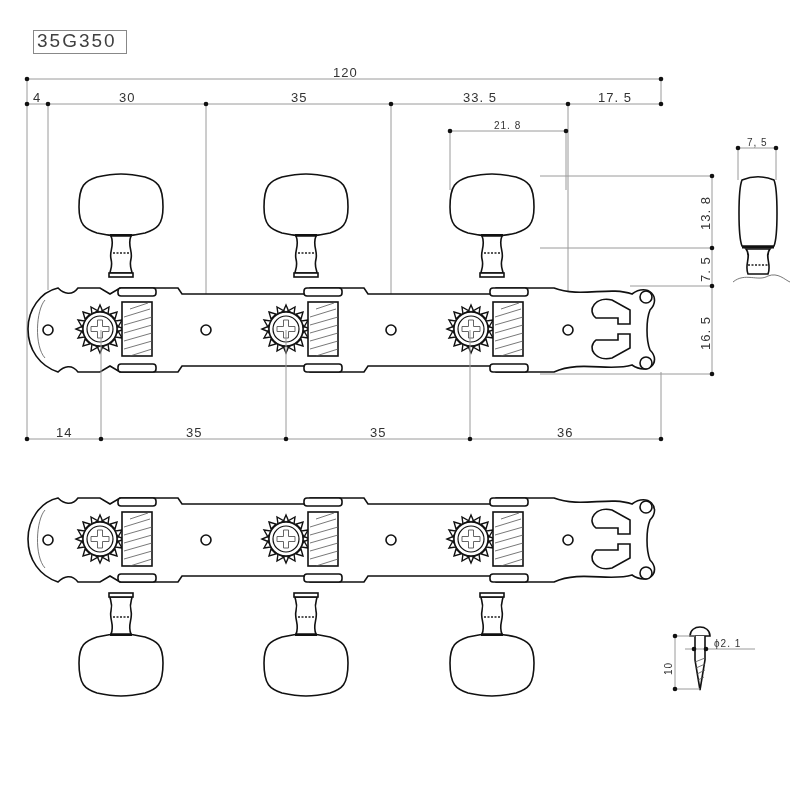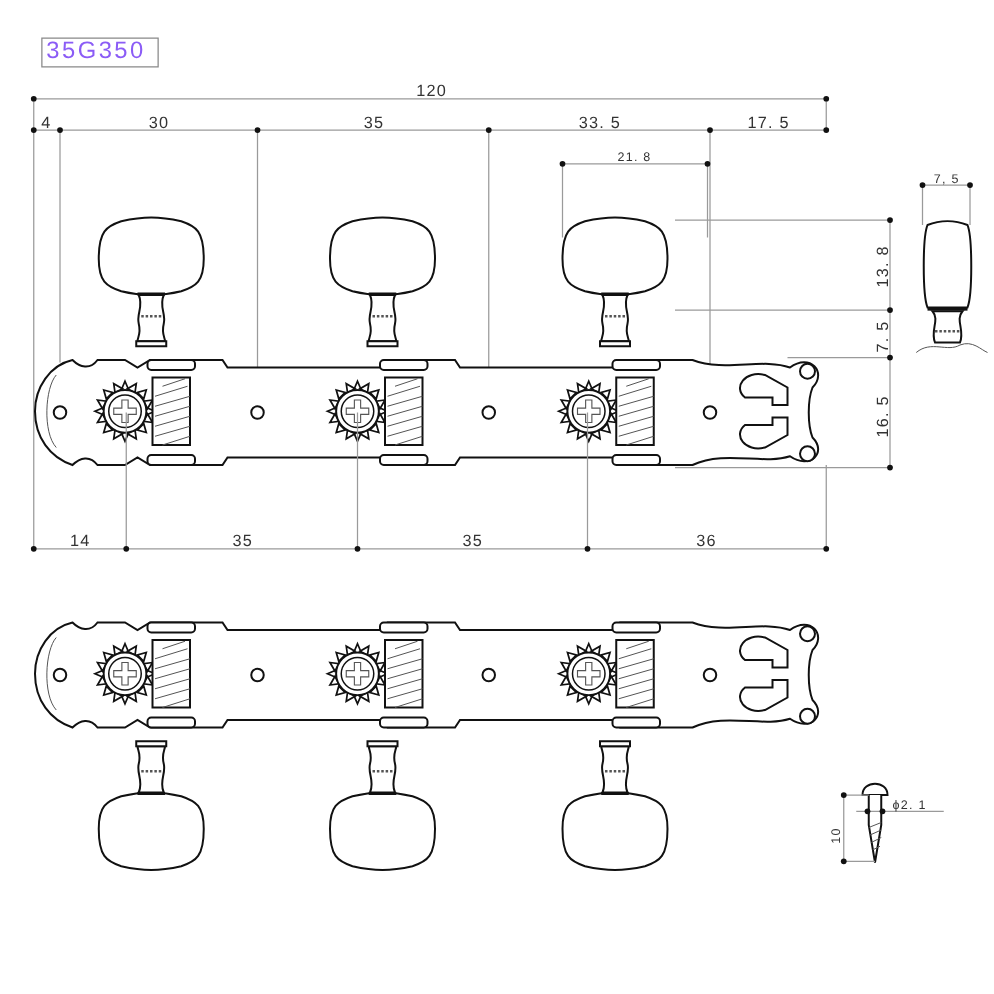--- a/index.html
+++ b/index.html
@@ -5,21 +5,21 @@
   html,body{margin:0;padding:0;background:#fff;}
   body{width:795px;height:795px;position:relative;overflow:hidden;font-family:"Liberation Sans",sans-serif;}
   svg{position:absolute;left:0;top:0;}
   .dim{stroke:#9a9a9a;stroke-width:1;fill:none;}
   .dot{fill:#111;}
   .lbl{font-family:"Liberation Sans",sans-serif;fill:#333;font-size:13px;letter-spacing:1px;}
   .lbl-sm{font-family:"Liberation Sans",sans-serif;fill:#333;font-size:10px;letter-spacing:1px;}
   .part{stroke:#111;stroke-width:1.6;fill:#fff;}
   .thin{stroke:#555;stroke-width:0.8;fill:none;}
   .title-box{position:absolute;left:33px;top:30px;width:92px;height:22px;border:1px solid #888;}
-  .title-text{position:absolute;left:37px;top:30px;font-size:19px;letter-spacing:2px;color:#8b5cf6;font-family:"Liberation Sans",sans-serif;}
+  .title-text{position:absolute;left:37px;top:30px;font-size:19px;letter-spacing:2px;color:#404040;font-family:"Liberation Sans",sans-serif;}
 </style>
 </head>
 <body>
 
 <div class="title-box"></div>
 <div class="title-text">35G350</div>
 
 <svg width="795" height="795" viewBox="0 0 795 795">
   <defs>
 

